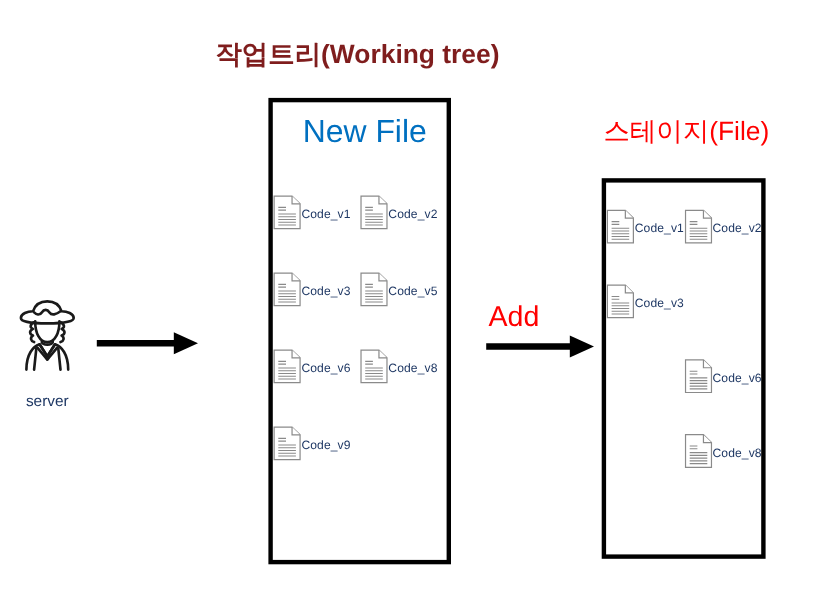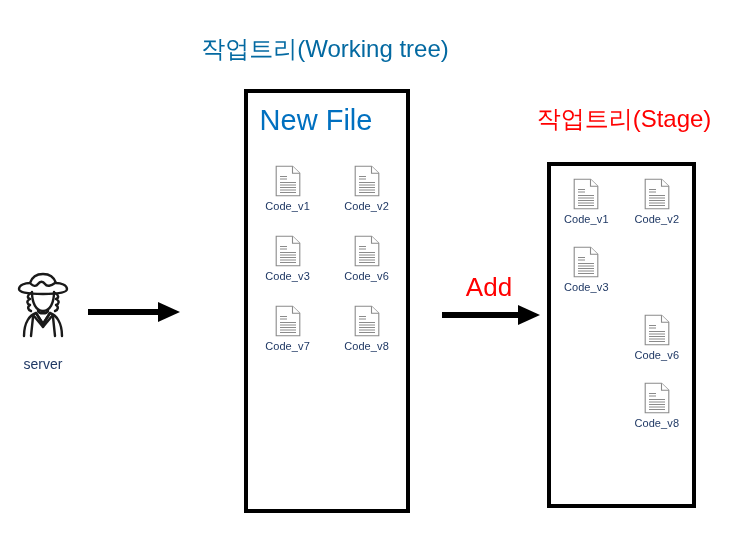--- a/index.html
+++ b/index.html
@@ -18,46 +18,46 @@
 
   .abs { position: absolute; }
 
   
   .title-working {
     left: 175px;
     top: 33px;
     width: 300px;
     text-align: center;
     font-size: 24px;
-    color: #0369a1;
+    color: #7f1d1d;
     white-space: nowrap;
+    font-weight: bold;
   }
   .title-stage {
     left: 505px;
     top: 103px;
     width: 238px;
     text-align: center;
     font-size: 24px;
     color: #ff0000;
     white-space: nowrap;
   }
   .label-newfile {
     left: 244px;
     top: 104px;
     width: 144px;
-    text-align: center;
+    text-align: right;
     font-size: 29px;
     color: #0070c0;
     white-space: nowrap;
   }
   .label-add {
     left: 444px;
     top: 272px;
     width: 90px;
-    text-align: center;
     font-size: 26px;
     color: #ff0000;
     white-space: nowrap;
   }
 
   
   .box {
     border: 4px solid #000000;
     background: #ffffff;
     box-sizing: border-box;
@@ -87,21 +87,21 @@
     top: 72px;
     row-gap: 14px;
   }
   .grid-stage {
     top: 12px;
     row-gap: 12px;
   }
 
   .file-cell {
     display: flex;
-    flex-direction: column;
+    flex-direction: row;
     align-items: center;
     justify-content: flex-start;
     min-height: 56px;
   }
   .file-cell.empty { visibility: hidden; }
 
   .file-icon {
     width: 26px;
     height: 32px;
     display: block;
@@ -131,21 +131,21 @@
   
   .arrow { display: block; }
   .arrow-server { left: 86px; top: 300px; }
   .arrow-add { left: 440px; top: 303px; }
 </style>
 </head>
 <body>
 
 <div class="abs title-working">작업트리(Working tree)</div>
 
-<div class="abs title-stage">작업트리(Stage)</div>
+<div class="abs title-stage">스테이지(File)</div>
 
 <div class="abs box box-working">
   <div class="file-grid grid-working">
       <div class="file-cell">
     <svg class="file-icon" viewBox="0 0 26 32">
       <path d="M1.2 1.2 H17.5 L24.8 8.3 V30.8 H1.2 Z" fill="#ffffff" stroke="#8a8a8a" stroke-width="1.1" stroke-linejoin="miter"></path>
       <path d="M17.5 1.2 V8.3 H24.8" fill="#ffffff" stroke="#8a8a8a" stroke-width="1.1" stroke-linejoin="miter"></path>
       <g stroke="#8a8a8a" stroke-width="1" stroke-linecap="butt">
         <line x1="5" y1="11.5" x2="12" y2="11.5"></line>
         <line x1="5" y1="14" x2="12" y2="14"></line>
@@ -197,53 +197,69 @@
       <g stroke="#8a8a8a" stroke-width="1" stroke-linecap="butt">
         <line x1="5" y1="11.5" x2="12" y2="11.5"></line>
         <line x1="5" y1="14" x2="12" y2="14"></line>
         <line x1="5" y1="17.5" x2="21" y2="17.5"></line>
         <line x1="5" y1="20" x2="21" y2="20"></line>
         <line x1="5" y1="22.5" x2="21" y2="22.5"></line>
         <line x1="5" y1="25" x2="21" y2="25"></line>
         <line x1="5" y1="27.5" x2="21" y2="27.5"></line>
       </g>
     </svg>
+    <div class="file-label">Code_v5</div>
+  </div>
+      <div class="file-cell">
+    <svg class="file-icon" viewBox="0 0 26 32">
+      <path d="M1.2 1.2 H17.5 L24.8 8.3 V30.8 H1.2 Z" fill="#ffffff" stroke="#8a8a8a" stroke-width="1.1" stroke-linejoin="miter"></path>
+      <path d="M17.5 1.2 V8.3 H24.8" fill="#ffffff" stroke="#8a8a8a" stroke-width="1.1" stroke-linejoin="miter"></path>
+      <g stroke="#8a8a8a" stroke-width="1" stroke-linecap="butt">
+        <line x1="5" y1="11.5" x2="12" y2="11.5"></line>
+        <line x1="5" y1="14" x2="12" y2="14"></line>
+        <line x1="5" y1="17.5" x2="21" y2="17.5"></line>
+        <line x1="5" y1="20" x2="21" y2="20"></line>
+        <line x1="5" y1="22.5" x2="21" y2="22.5"></line>
+        <line x1="5" y1="25" x2="21" y2="25"></line>
+        <line x1="5" y1="27.5" x2="21" y2="27.5"></line>
+      </g>
+    </svg>
     <div class="file-label">Code_v6</div>
   </div>
       <div class="file-cell">
     <svg class="file-icon" viewBox="0 0 26 32">
       <path d="M1.2 1.2 H17.5 L24.8 8.3 V30.8 H1.2 Z" fill="#ffffff" stroke="#8a8a8a" stroke-width="1.1" stroke-linejoin="miter"></path>
       <path d="M17.5 1.2 V8.3 H24.8" fill="#ffffff" stroke="#8a8a8a" stroke-width="1.1" stroke-linejoin="miter"></path>
       <g stroke="#8a8a8a" stroke-width="1" stroke-linecap="butt">
         <line x1="5" y1="11.5" x2="12" y2="11.5"></line>
         <line x1="5" y1="14" x2="12" y2="14"></line>
         <line x1="5" y1="17.5" x2="21" y2="17.5"></line>
         <line x1="5" y1="20" x2="21" y2="20"></line>
         <line x1="5" y1="22.5" x2="21" y2="22.5"></line>
         <line x1="5" y1="25" x2="21" y2="25"></line>
         <line x1="5" y1="27.5" x2="21" y2="27.5"></line>
       </g>
     </svg>
-    <div class="file-label">Code_v7</div>
-  </div>
-      <div class="file-cell">
-    <svg class="file-icon" viewBox="0 0 26 32">
-      <path d="M1.2 1.2 H17.5 L24.8 8.3 V30.8 H1.2 Z" fill="#ffffff" stroke="#8a8a8a" stroke-width="1.1" stroke-linejoin="miter"></path>
-      <path d="M17.5 1.2 V8.3 H24.8" fill="#ffffff" stroke="#8a8a8a" stroke-width="1.1" stroke-linejoin="miter"></path>
-      <g stroke="#8a8a8a" stroke-width="1" stroke-linecap="butt">
-        <line x1="5" y1="11.5" x2="12" y2="11.5"></line>
-        <line x1="5" y1="14" x2="12" y2="14"></line>
-        <line x1="5" y1="17.5" x2="21" y2="17.5"></line>
-        <line x1="5" y1="20" x2="21" y2="20"></line>
-        <line x1="5" y1="22.5" x2="21" y2="22.5"></line>
-        <line x1="5" y1="25" x2="21" y2="25"></line>
-        <line x1="5" y1="27.5" x2="21" y2="27.5"></line>
-      </g>
-    </svg>
     <div class="file-label">Code_v8</div>
+  </div>
+      <div class="file-cell">
+    <svg class="file-icon" viewBox="0 0 26 32">
+      <path d="M1.2 1.2 H17.5 L24.8 8.3 V30.8 H1.2 Z" fill="#ffffff" stroke="#8a8a8a" stroke-width="1.1" stroke-linejoin="miter"></path>
+      <path d="M17.5 1.2 V8.3 H24.8" fill="#ffffff" stroke="#8a8a8a" stroke-width="1.1" stroke-linejoin="miter"></path>
+      <g stroke="#8a8a8a" stroke-width="1" stroke-linecap="butt">
+        <line x1="5" y1="11.5" x2="12" y2="11.5"></line>
+        <line x1="5" y1="14" x2="12" y2="14"></line>
+        <line x1="5" y1="17.5" x2="21" y2="17.5"></line>
+        <line x1="5" y1="20" x2="21" y2="20"></line>
+        <line x1="5" y1="22.5" x2="21" y2="22.5"></line>
+        <line x1="5" y1="25" x2="21" y2="25"></line>
+        <line x1="5" y1="27.5" x2="21" y2="27.5"></line>
+      </g>
+    </svg>
+    <div class="file-label">Code_v9</div>
   </div>
     </div>
 </div>
 
 <div class="abs label-newfile">New File</div>
 
 <div class="abs box box-stage">
   <div class="file-grid grid-stage">
       <div class="file-cell">
     <svg class="file-icon" viewBox="0 0 26 32">

